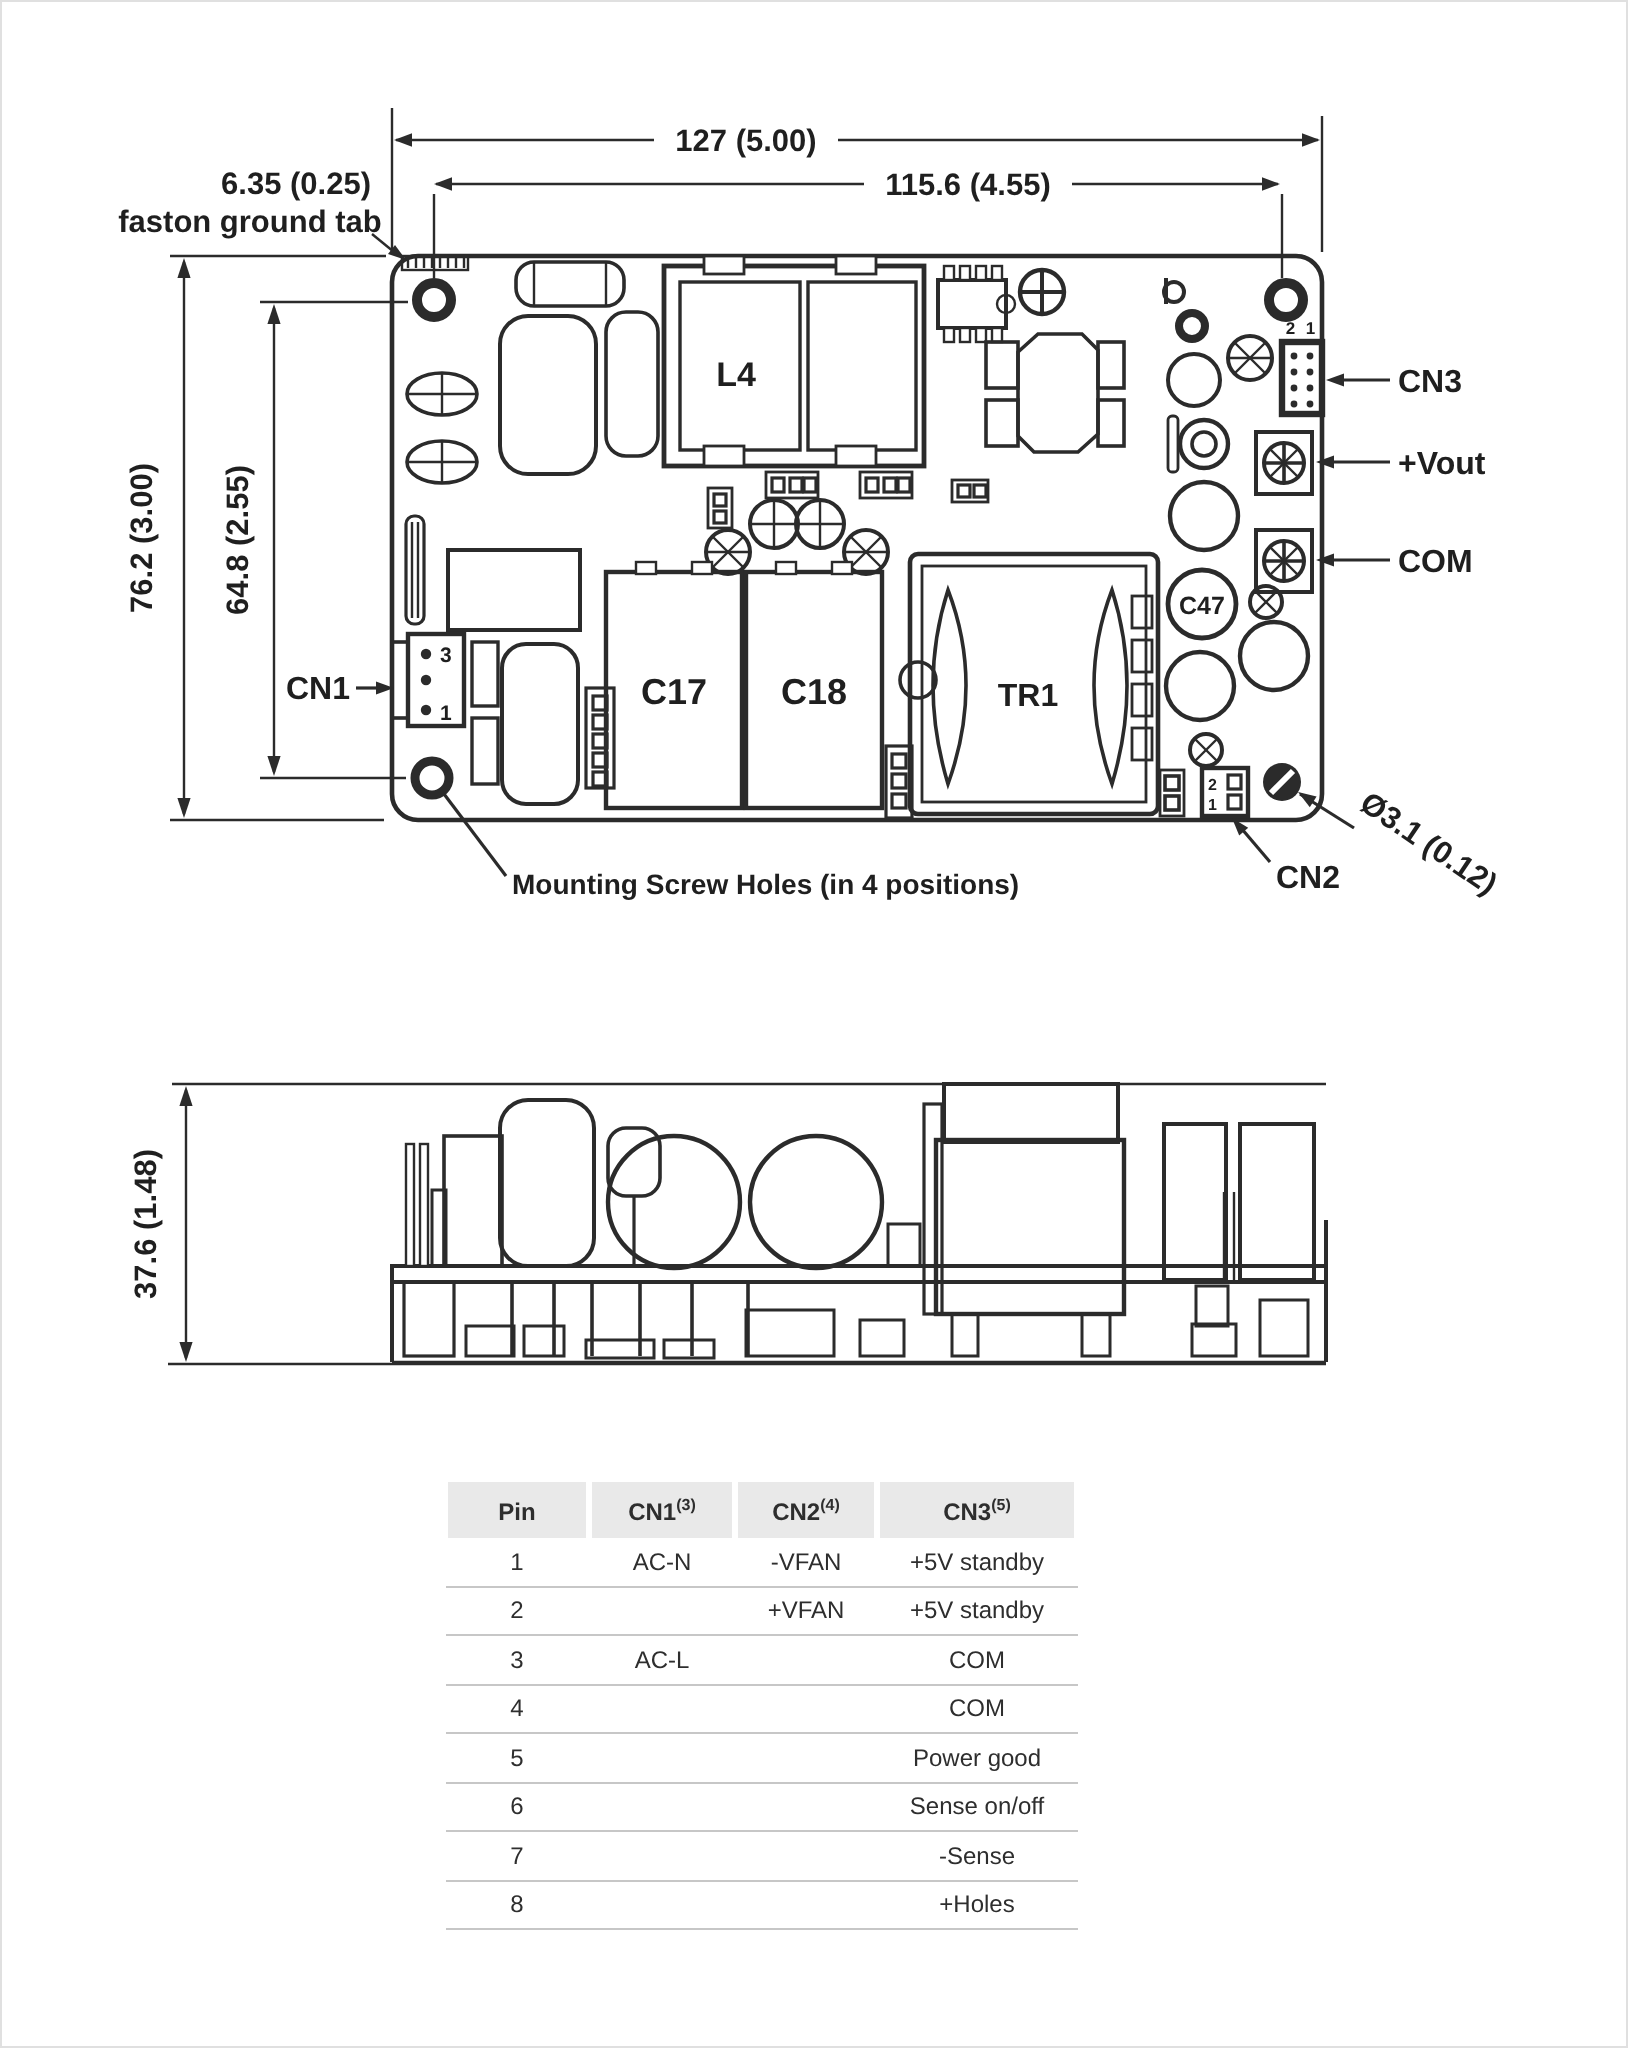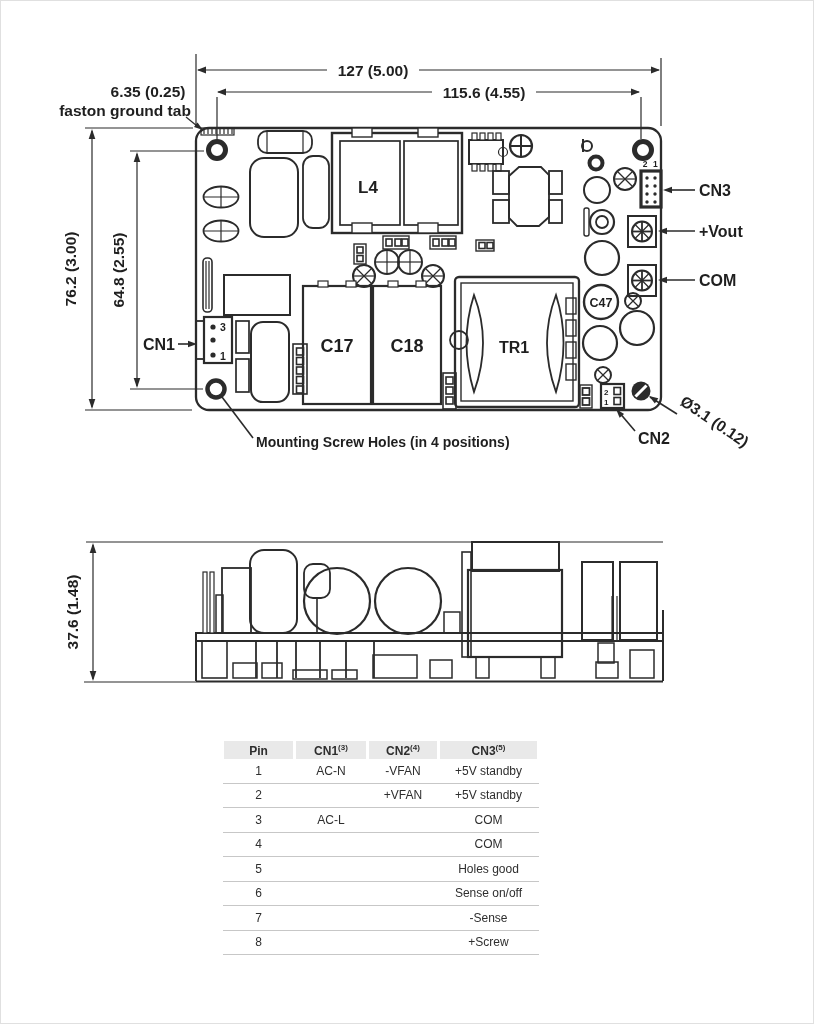--- a/index.html
+++ b/index.html
@@ -20,21 +20,21 @@
   .comp { font-weight:600; }
   .ln   { stroke:#2b2b2b; fill:none; }
   .thin { stroke-width:1.2; }
   .ar   { fill:#2b2b2b; stroke:none; }
   .w    { fill:#ffffff; }
 
   .pin-table { position:absolute; left:221px; top:741px; }
   .pin-table table { border-collapse:collapse; table-layout:fixed; }
   .pin-table th {
     background:#e9e9e9; border-left:3px solid #fff; border-right:3px solid #fff;
-    font-size:12px; font-weight:700; color:#2e2e2e; height:18px; padding:0 6px;
+    font-size:12px; font-weight:700; color:#2e2e2e; height:28px; padding:0 6px;
     text-align:center;
   }
   .pin-table td {
     font-size:12px; color:#2e2e2e; text-align:center; height:23.5px;
     border-bottom:1.4px solid #c7c7c7; padding:0 6px;
   }
   .pin-table sup { font-size:8px; font-weight:700; }
   .c-pin {width:72px;} .c-cn1 {width:73px;} .c-cn2 {width:71px;} .c-cn3 {width:100px;}
 </style>
 </head>
@@ -513,35 +513,35 @@
       <tr>
         <td>4</td>
         <td></td>
         <td></td>
         <td>COM</td>
       </tr>
       <tr>
         <td>5</td>
         <td></td>
         <td></td>
-        <td>Holes good</td>
+        <td>Power good</td>
       </tr>
       <tr>
         <td>6</td>
         <td></td>
         <td></td>
         <td>Sense on/off</td>
       </tr>
       <tr>
         <td>7</td>
         <td></td>
         <td></td>
         <td>-Sense</td>
       </tr>
       <tr>
         <td>8</td>
         <td></td>
         <td></td>
-        <td>+Screw</td>
+        <td>+Holes</td>
       </tr>
     </tbody>
   </table>
 </div>
 
 </body></html>

